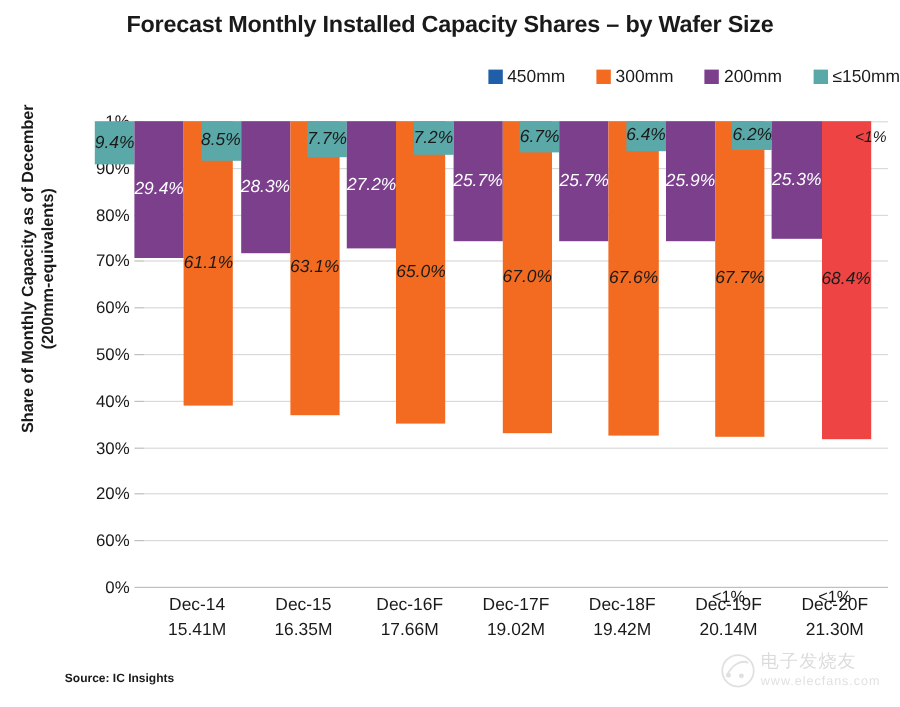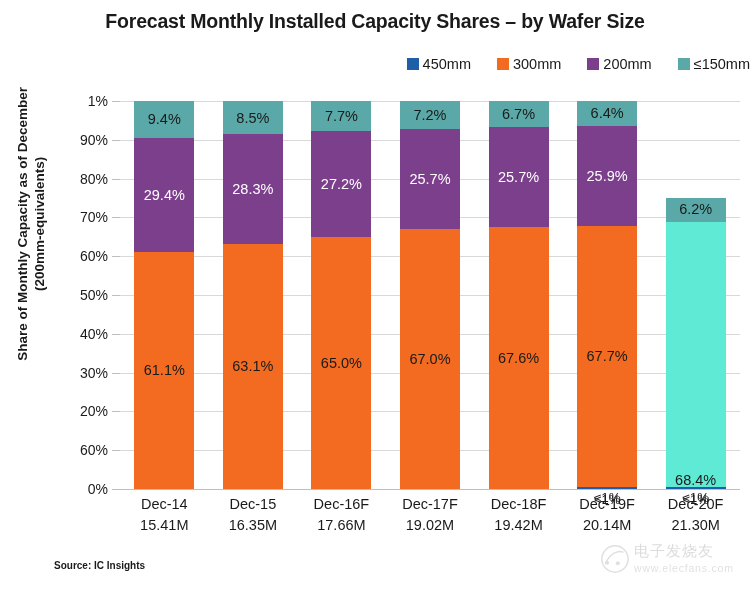--- a/index.html
+++ b/index.html
@@ -129,22 +129,23 @@
     display: flex;
     flex-direction: column;
     justify-content: flex-end;
     align-items: center;
   }
   .bar {
     position: relative;
     width: 60px;
     height: 100%;
     display: flex;
-    flex-direction: column;
+    flex-direction: row;
     justify-content: flex-end;
+    font-style: italic;
   }
   .seg {
     width: 100%;
     display: flex;
     align-items: center;
     justify-content: center;
     font-size: 14.5px;
     box-sizing: border-box;
     overflow: visible;
   }
@@ -379,21 +380,24 @@
               <span class="seg-label">&lt;1%</span>
             </div>
           </div>
           <div style="position: absolute; left: 50%; transform: translateX(-50%); top: 389px; font-size: 13.5px; color: rgb(26, 26, 26); white-space: nowrap;">&lt;1%</div>
         </div>
         <div class="bar-group">
           <div class="bar">
             <div class="seg seg-150" style="height: 24.056px; background: rgb(91, 168, 168);">
               <span class="seg-label">6.2%</span>
             </div>
-            <div class="seg seg-300" style="height: 265.392px; background: #5eead4; align-items: flex-end;">
+            <div class="seg seg-200" style="height: 98.164px; background: rgb(123, 63, 140);">
+              <span class="seg-label">25.3%</span>
+            </div>
+            <div class="seg seg-300" style="height: 265.392px; background: #ef4444;">
               <span class="seg-label">68.4%</span>
             </div>
             <div class="seg seg-450" style="height: 1.94px; background: rgb(31, 95, 169);">
               <span class="seg-label">&lt;1%</span>
             </div>
           </div>
           <div style="position: absolute; left: 50%; transform: translateX(-50%); top: 389px; font-size: 13.5px; color: rgb(26, 26, 26); white-space: nowrap;">&lt;1%</div>
         </div>
       </div>
   </div>

